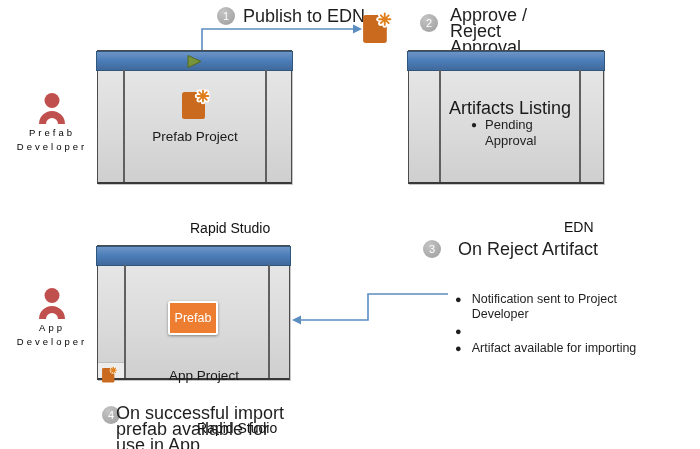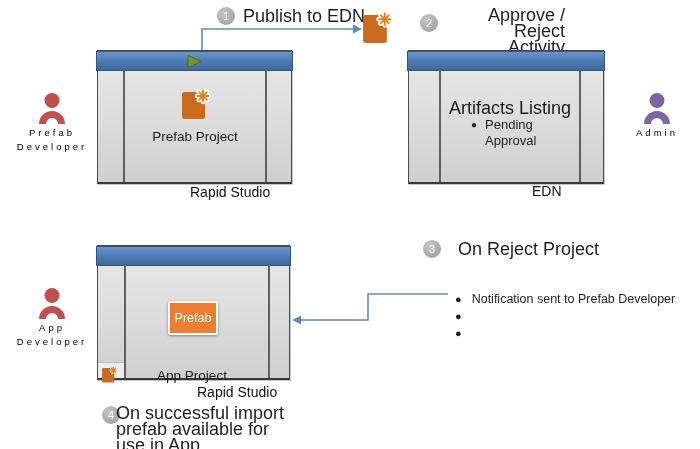--- a/index.html
+++ b/index.html
@@ -25,21 +25,21 @@
     border:1px solid #30567e;
     display:flex;align-items:center;justify-content:center;
   }
   .win-body{position:absolute;left:0;right:0;top:19px;bottom:0;}
   .vdiv{position:absolute;top:0;bottom:0;width:2px;background:#606060;}
   .win-content{
     position:absolute;top:0;bottom:0;display:flex;flex-direction:column;
     align-items:center;justify-content:flex-start;text-align:center;
   }
   .proj-label{font-size:13.5px;color:#1a1a1a;}
-  .caption{position:absolute;z-index:2;font-size:14px;color:#111;}
+  .caption{position:absolute;z-index:2;font-size:14px;color:#111;margin-top:36px;}
   
   .step-circle{
     position:absolute;z-index:2;width:18px;height:18px;border-radius:50%;
     background:radial-gradient(circle at 35% 28%,#c4c4c4,#a6a6a6 75%,#9a9a9a);
     color:#fff;font-size:11px;display:flex;align-items:center;justify-content:center;
   }
   .step-label{position:absolute;z-index:2;font-size:18px;line-height:16px;color:#1f1f1f;}
   
   .actor{position:absolute;z-index:2;width:88px;display:flex;flex-direction:column;align-items:center;}
   .actor-label{font-size:9.5px;letter-spacing:3px;line-height:14px;color:#000;white-space:nowrap;}
@@ -137,48 +137,41 @@
         <line x1="23" y1="1.5" x2="23" y2="12.5"></line>
       <line x1="19.2" y1="3.2" x2="26.8" y2="10.8"></line>
         <line x1="26.8" y1="3.2" x2="19.2" y2="10.8"></line>
     </g>
     <circle cx="23" cy="7" r="2.2" fill="#e0801c"></circle>
   </svg>
 
   <div class="step-circle" style="left:420px;top:14px;">
     <span>2</span>
   </div>
-  <div class="step-label" style="left:450px;top:7px;width:115px;text-align:right;">
+  <div class="step-label" style="left:450px;top:7px;width:115px;text-align:left;">
     <div>Approve / Reject</div>
-    <div>Activity</div>
+    <div>Approval</div>
   </div>
 
   <div class="window" style="left:408px;top:50px;width:194px;height:131px;">
     <div class="titlebar"></div>
     <div class="win-body">
       <div class="vdiv" style="left:30px;"></div>
       <div class="vdiv" style="left:170px;"></div>
       <div class="win-content" style="left:32px;width:138px;padding-top:30px;">
         <div class="listing">Artifacts Listing</div>
         <div class="listing-bullet-row">
           <span class="dot">●</span>
           <span class="itm">Pending Approval</span>
         </div>
       </div>
     </div>
   </div>
-  <div class="caption" style="left:532px;top:183px;">EDN</div>
-
-  <div class="actor" style="left:613px;top:92px;">
-    <svg width="30" height="34" viewBox="0 0 30 34">
-      <circle cx="15" cy="8.5" r="7.5" fill="#8064a2"></circle>
-      <path d="M2,32 A13,13 0 0 1 28,32 L21,32 A6,6 0 0 0 9,32 Z" fill="#8064a2"></path>
-    </svg>
-    <div class="actor-label">Admin</div>
-  </div>
+  <div class="caption" style="left:564px;top:183px;">EDN</div>
+
 
   <div class="actor" style="left:8px;top:287px;">
     <svg width="30" height="34" viewBox="0 0 30 34">
       <circle cx="15" cy="8.5" r="7.5" fill="#c0504d"></circle>
       <path d="M2,32 A13,13 0 0 1 28,32 L21,32 A6,6 0 0 0 9,32 Z" fill="#c0504d"></path>
     </svg>
     <div class="actor-label">App</div>
     <div class="actor-label">Developer</div>
   </div>
 
@@ -195,44 +188,45 @@
           <line x1="17.5" y1="7" x2="28.5" y2="7"></line>
             <line x1="23" y1="1.5" x2="23" y2="12.5"></line>
           <line x1="19.2" y1="3.2" x2="26.8" y2="10.8"></line>
             <line x1="26.8" y1="3.2" x2="19.2" y2="10.8"></line>
         </g>
         <circle cx="23" cy="7" r="3" fill="#e0801c"></circle>
       </svg>
       <div class="prefab-btn" style="left:70px;top:36px;">
         <span>Prefab</span>
       </div>
-      <div class="win-content" style="left:24px;width:140px;padding-top:103px;align-items:center;">
+      <div class="win-content" style="left:36px;width:140px;padding-top:103px;align-items:center;">
         <div class="proj-label">App Project</div>
       </div>
     </div>
   </div>
   <div class="caption" style="left:197px;top:384px;">Rapid Studio</div>
 
   <div class="step-circle" style="left:423px;top:240px;">
     <span>3</span>
   </div>
   <div class="step-label" style="left:458px;top:241px;">
-    <div>On Reject Project</div>
+    <div>On Reject Artifact</div>
   </div>
 
   <div class="notes">
     <div class="note-row">
       <span class="note-dot">●</span>
-      <span class="note-text">Notification sent to Prefab Developer</span>
+      <span class="note-text">Notification sent to Project Developer</span>
     </div>
     <div class="note-row">
       <span class="note-dot">●</span>
     </div>
     <div class="note-row">
       <span class="note-dot">●</span>
+      <span class="note-text">Artifact available for importing</span>
     </div>
   </div>
 
   <div class="step-circle" style="left:102px;top:406px;">
     <span>4</span>
   </div>
   <div class="step-label" style="left:116px;top:405px;width:172px;">On successful import prefab available for use in App</div>
 
 </div>
 

